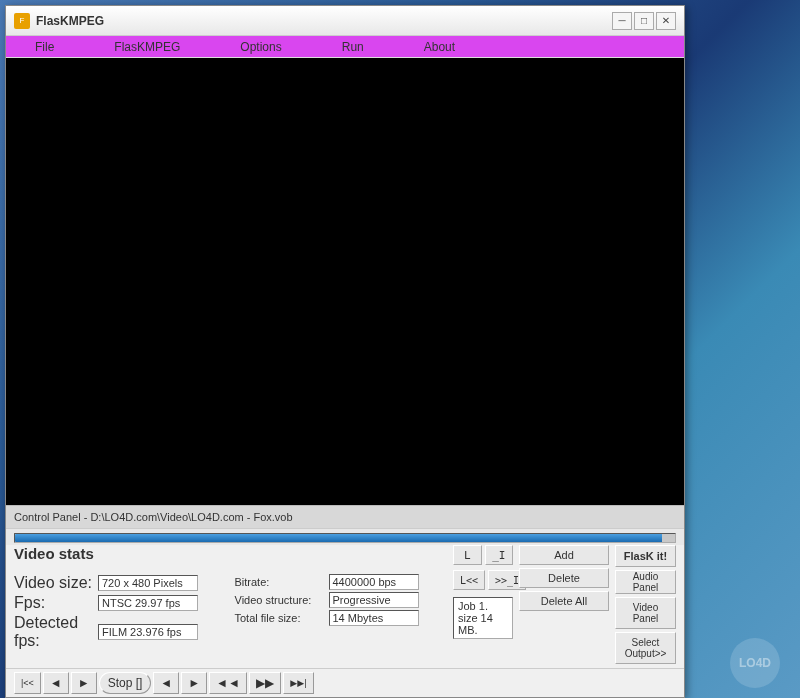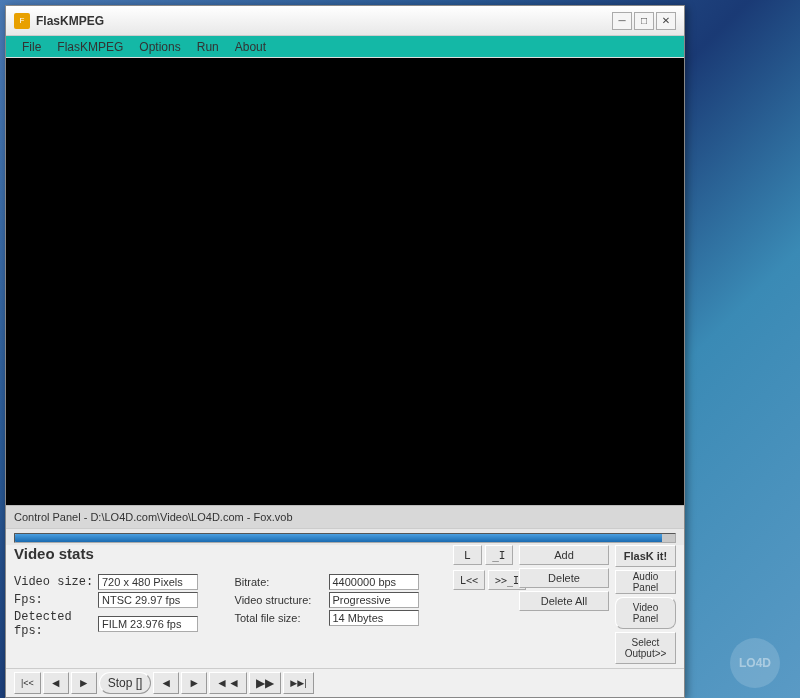--- a/index.html
+++ b/index.html
@@ -74,27 +74,28 @@
       cursor: pointer;
       display: flex;
       align-items: center;
       justify-content: center;
       font-size: 10px;
       color: #444;
     }
 
     
     .menu-bar {
-      background: #14b8a6;
+      background: #d946ef;
       height: 22px;
       display: flex;
       align-items: center;
-      padding: 0 8px;
+      padding: 0 21px;
       border-bottom: 1px solid #ddd;
       flex-shrink: 0;
+      gap: 44px;
     }
     .menu-item {
       padding: 2px 8px;
       cursor: pointer;
       color: #333;
       font-size: 12px;
     }
 
     
     .video-area {
@@ -144,23 +145,22 @@
       color: #333;
     }
     .stat-row {
       display: flex;
       align-items: center;
       margin-bottom: 2px;
       gap: 4px;
     }
     .stat-label {
       width: 80px;
-      font-size: 12px;
-      color: #333;
-      font-family: Liberation Mono, monospace;
+      font-size: 16px;
+      color: #333;
     }
     .stat-value {
       background: white;
       border: 1px inset #aaa;
       padding: 0 3px;
       font-size: 11px;
       color: #333;
       min-width: 100px;
       height: 16px;
       display: flex;
@@ -244,21 +244,20 @@
       font-weight: bold;
       padding: 4px 6px;
     }
     .btn-audio {
       padding: 0 4px;
       font-size: 10px;
     }
     .btn-video {
       padding: 4px 4px;
       font-size: 10px;
-      border-radius: 8px;
     }
     .btn-select {
       padding: 4px 4px;
       font-size: 10px;
     }
 
     
     .transport-row {
       display: flex;
       padding: 3px 8px;
@@ -395,20 +394,21 @@
       <div class="lr-buttons">
         <div style="display:flex; gap:3px; margin-bottom:2px;">
           <div class="btn" style="flex:1; font-family:monospace;">L</div>
           <div class="btn" style="flex:1; font-family:monospace;">_I</div>
         </div>
         <div style="display:flex; gap:3px;">
           <div class="btn" style="flex:1; font-family:monospace; font-size:10px;">L&lt;&lt;</div>
           <div class="btn" style="flex:1; font-family:monospace; font-size:10px;">&gt;&gt;_I</div>
         </div>
 
+        <div class="job-info" style="margin-top:4px;">Job 1. size 14 MB.</div>
       </div>
 
       <div class="center-buttons">
         <div class="btn">Add</div>
         <div class="btn">Delete</div>
         <div class="btn">Delete All</div>
       </div>
 
       <div class="right-buttons">
         <div class="btn btn-flask">FlasK it!</div>

